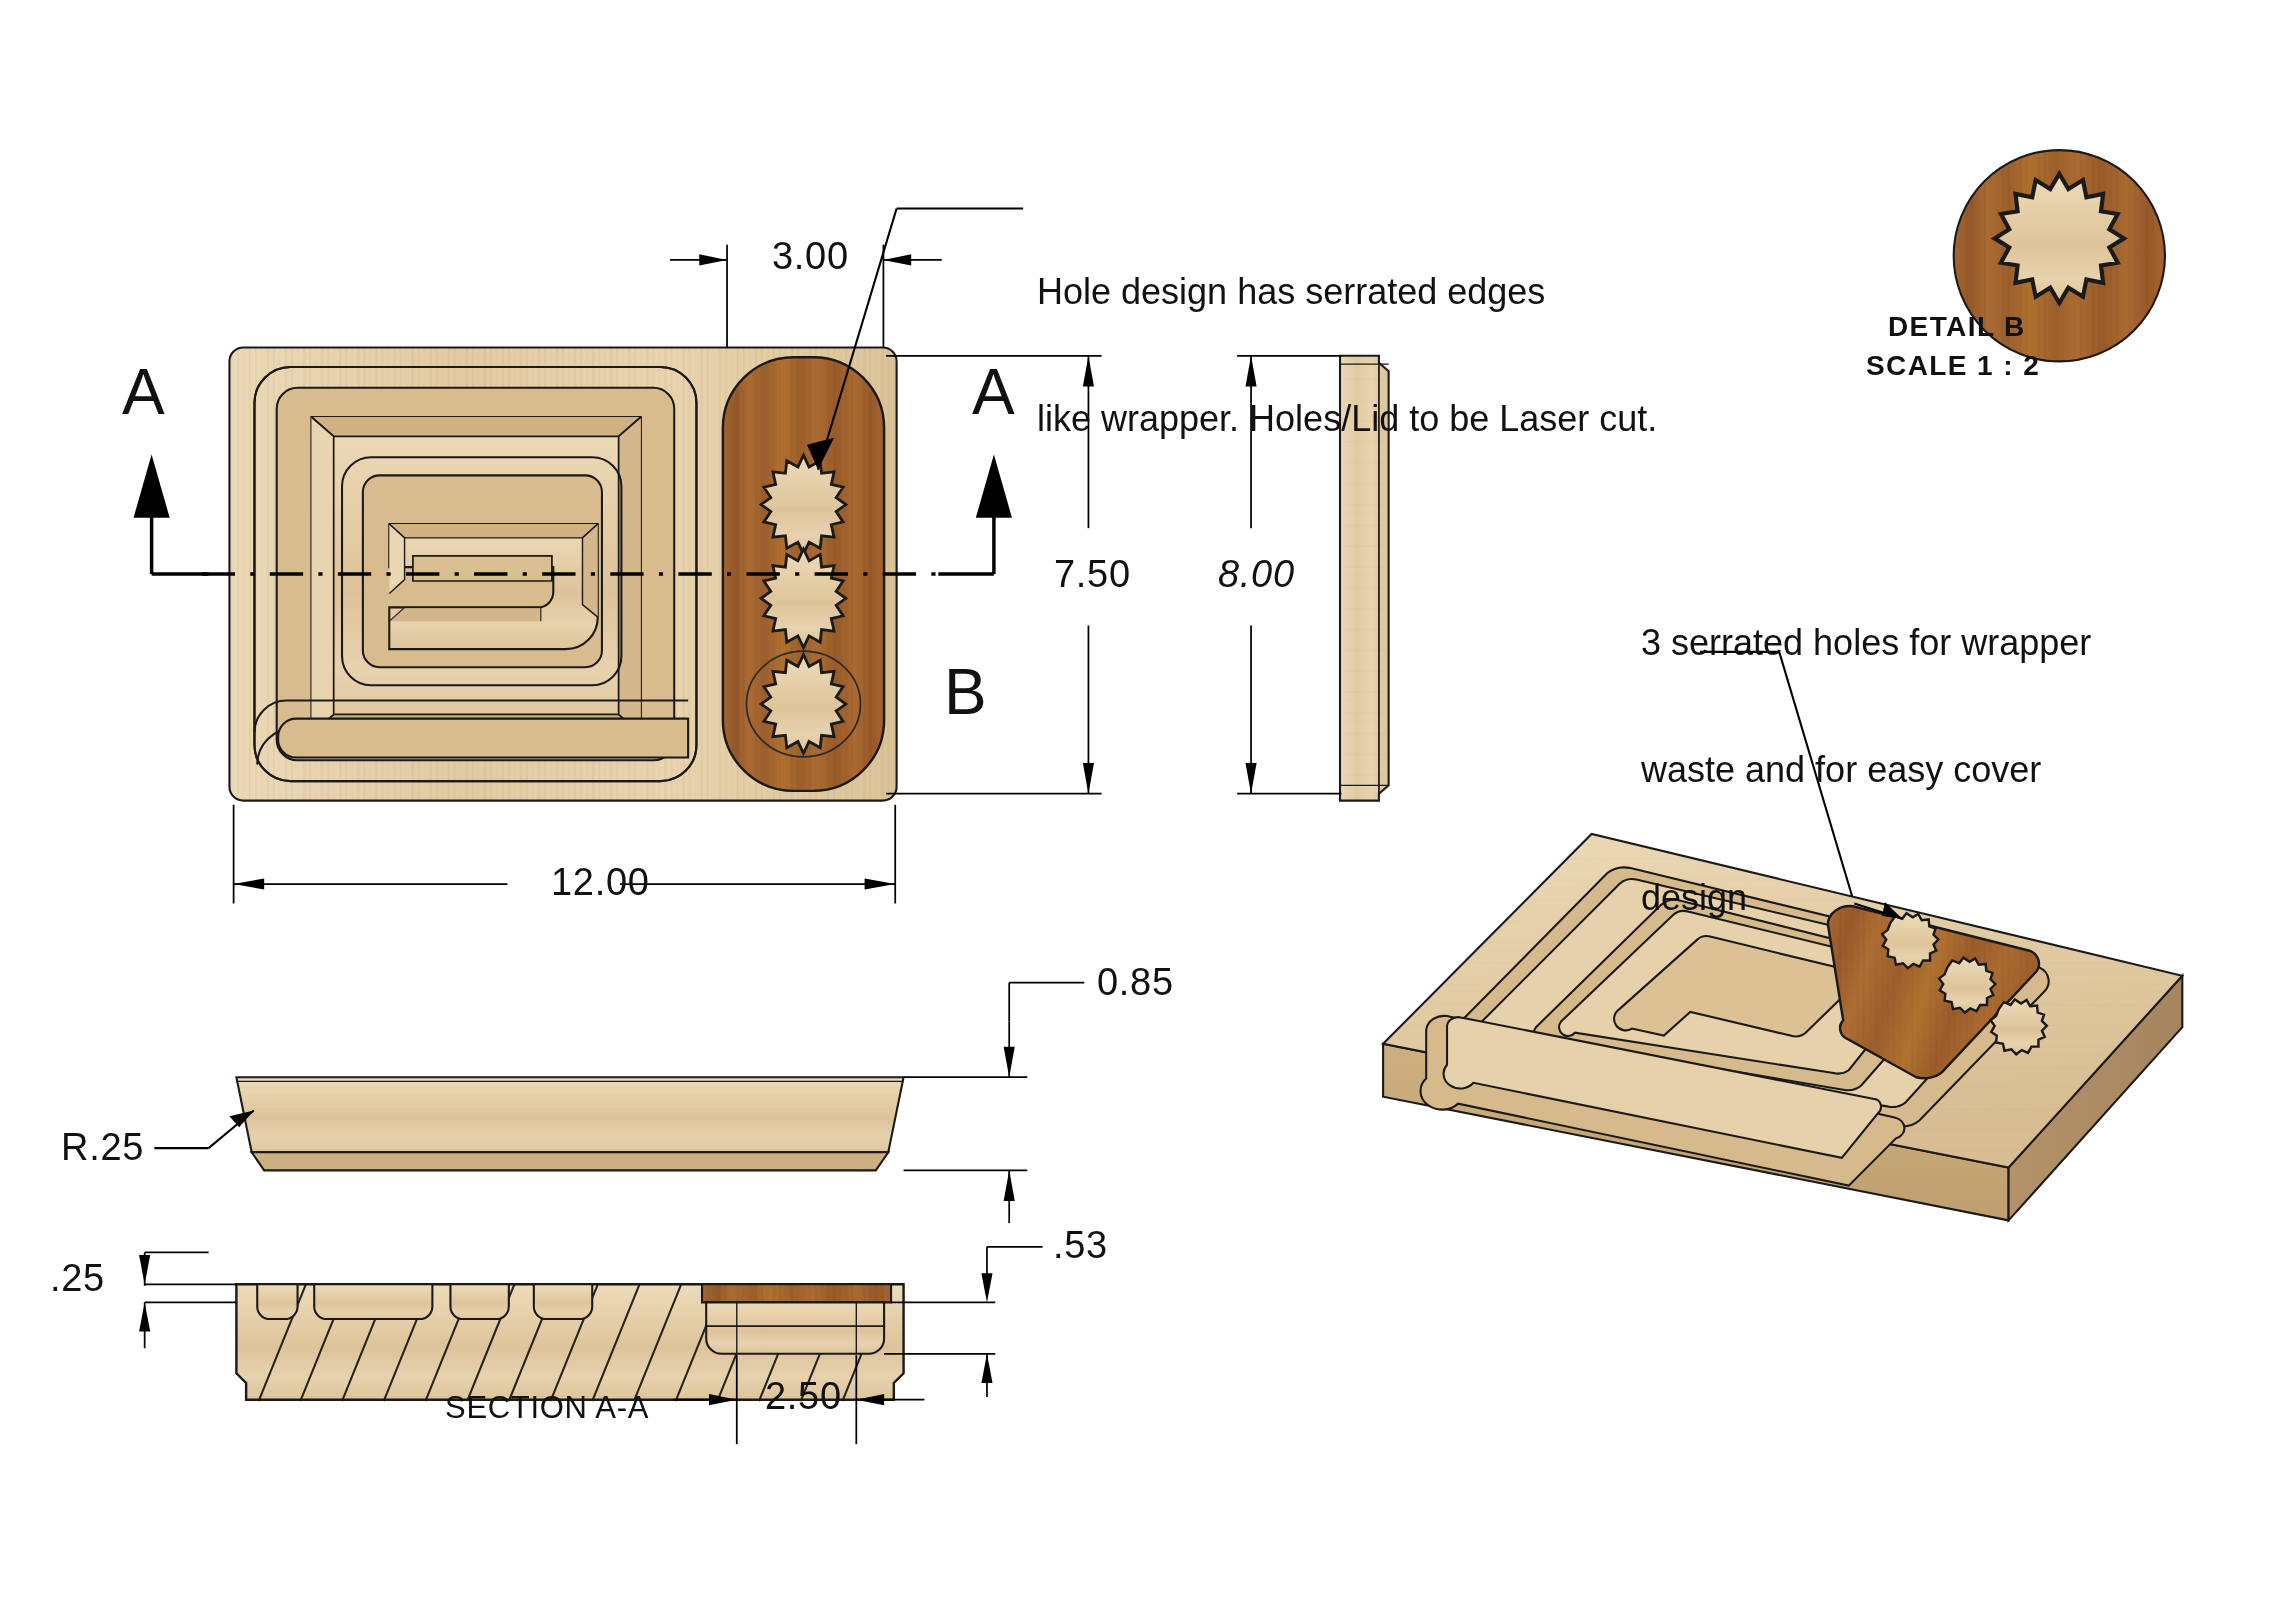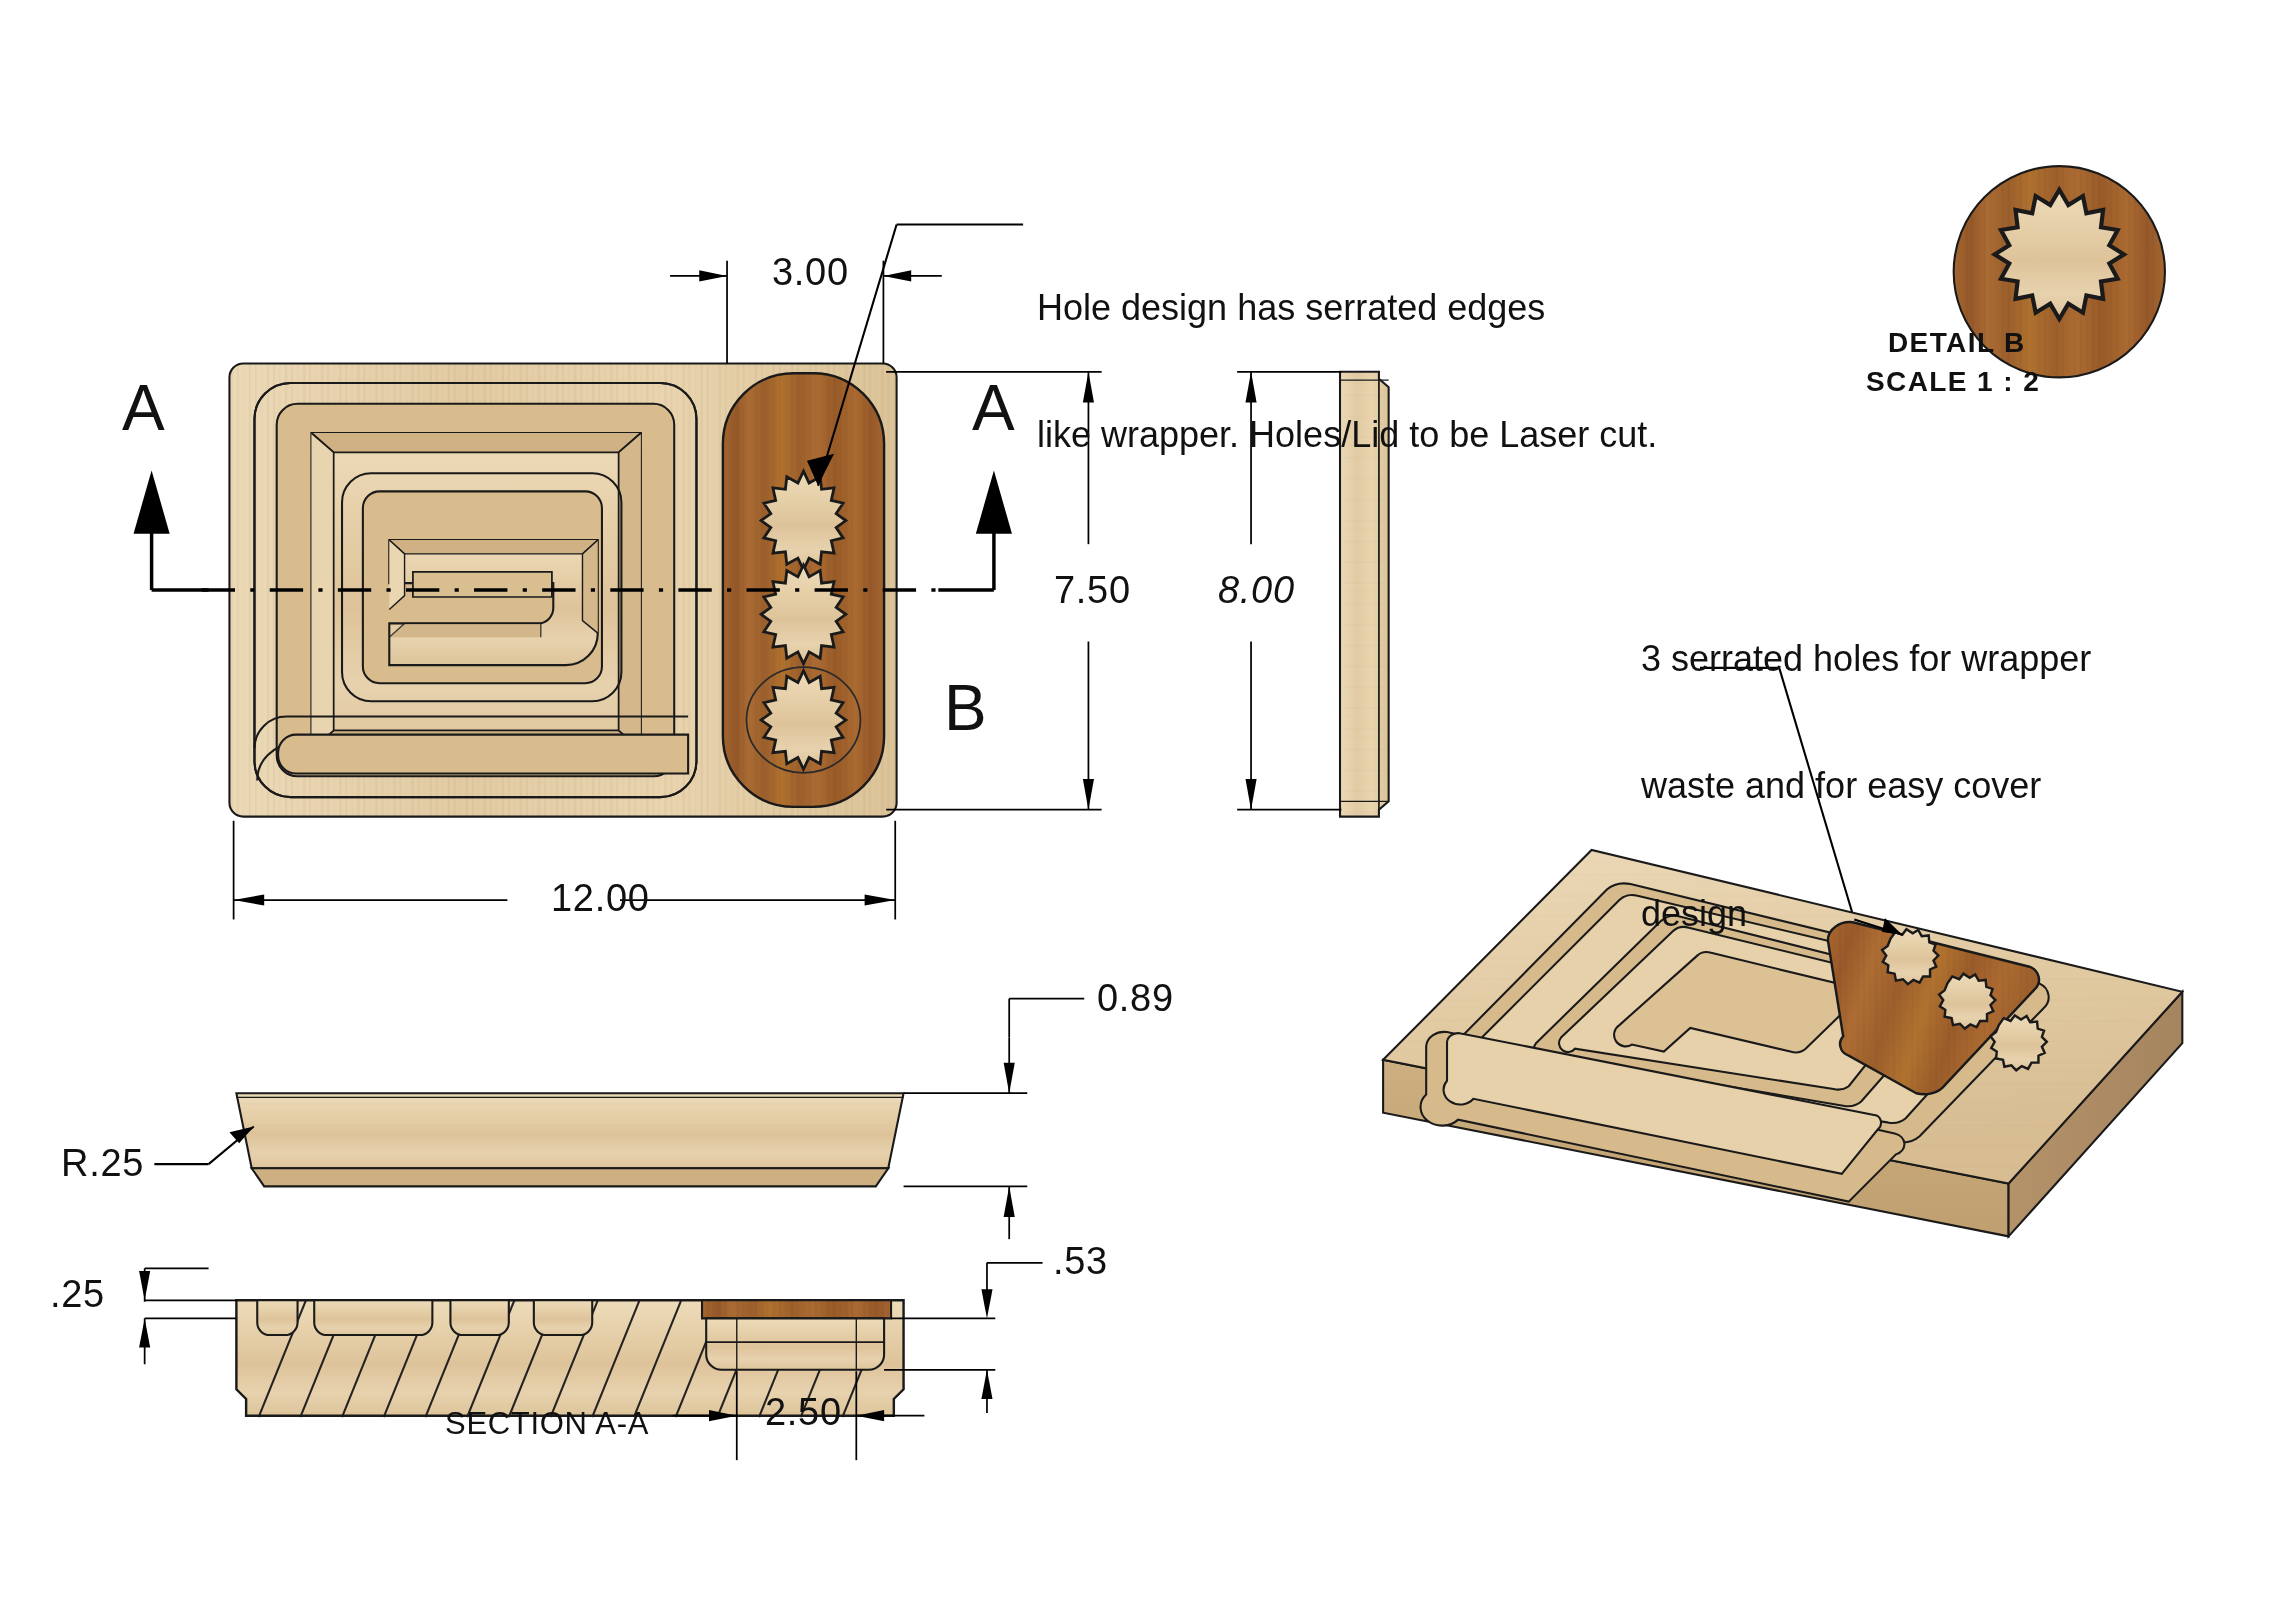--- a/index.html
+++ b/index.html
@@ -2,21 +2,21 @@
 <html style="font-size:11px"><head>
 <meta charset="utf-8">
 <title>Engineering Drawing</title>
 <style>
   html,body{margin:0;padding:0;background:#ffffff;}
   body{
     width:2295px;height:1604px;position:relative;overflow:hidden;
     font-family:"Liberation Sans", sans-serif;
     color:#000;
   }
-  .stage{position:absolute;left:0;top:16px;width:2295px;height:1148px;}
+  .stage{position:absolute;left:0;top:0;width:2295px;height:1148px;}
   svg.layer{position:absolute;left:0;top:0;width:2295px;height:1604px;}
   .txt{position:absolute;white-space:pre;color:#111;}
   .dim{font-size:38px;letter-spacing:0.7px;}
   .note{font-size:36px;line-height:1.18;}
   .bigletter{font-size:64px;font-weight:400;}
   .smallcap{font-size:28px;letter-spacing:1.4px;font-weight:bold;}
   .seclabel{font-size:31px;letter-spacing:0.7px;}
 </style>
 </head>
 <body>
@@ -377,21 +377,21 @@
 <div class="txt note" style="left:1641px;top:537px;">
   <div>3 serrated holes for wrapper</div>
   <div>waste and for easy cover</div>
   <div>design</div>
 </div>
 
 <div class="txt dim" style="left:772px;top:235px;">3.00</div>
 <div class="txt dim" style="left:1054px;top:553px;">7.50</div>
 <div class="txt dim" style="left:1218px;top:553px;font-style:italic;">8.00</div>
 <div class="txt dim" style="left:523px;top:861px;margin-left:28px;">12.00</div>
-<div class="txt dim" style="left:1097px;top:961px;">0.89</div>
+<div class="txt dim" style="left:1097px;top:961px;">0.85</div>
 <div class="txt dim" style="left:61px;top:1126px;">R.25</div>
 <div class="txt dim" style="left:50px;top:1229px;margin-top:28px;">.25</div>
 <div class="txt dim" style="left:1053px;top:1224px;">.53</div>
 <div class="txt dim" style="left:765px;top:1375px;">2.50</div>
 
 <div class="txt bigletter" style="left:122px;top:355px;">A</div>
 <div class="txt bigletter" style="left:972px;top:355px;">A</div>
 <div class="txt bigletter" style="left:944px;top:655px;">B</div>
 <div class="txt seclabel" style="left:445px;top:1390px;">SECTION A-A</div>
 

